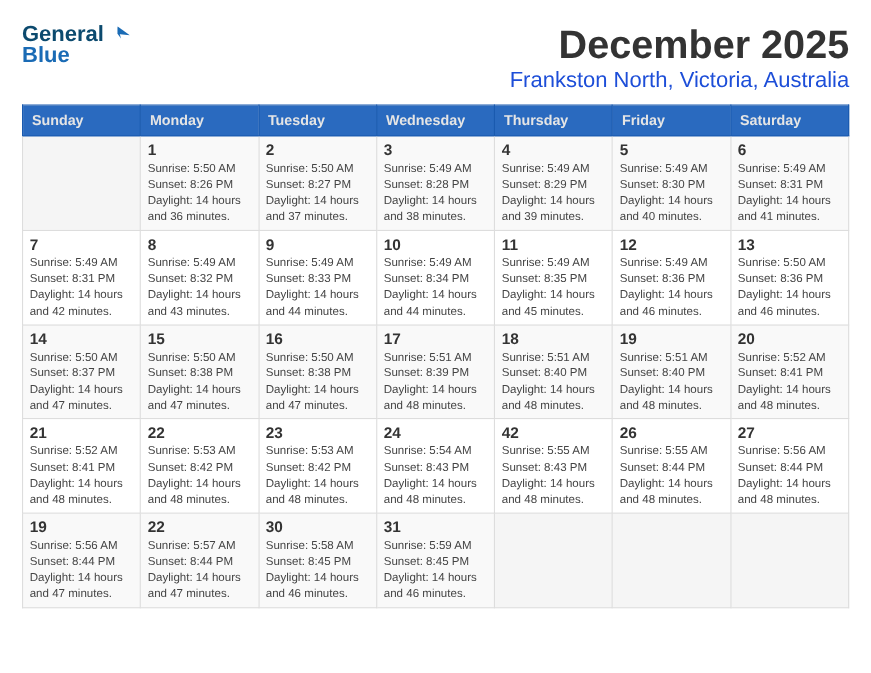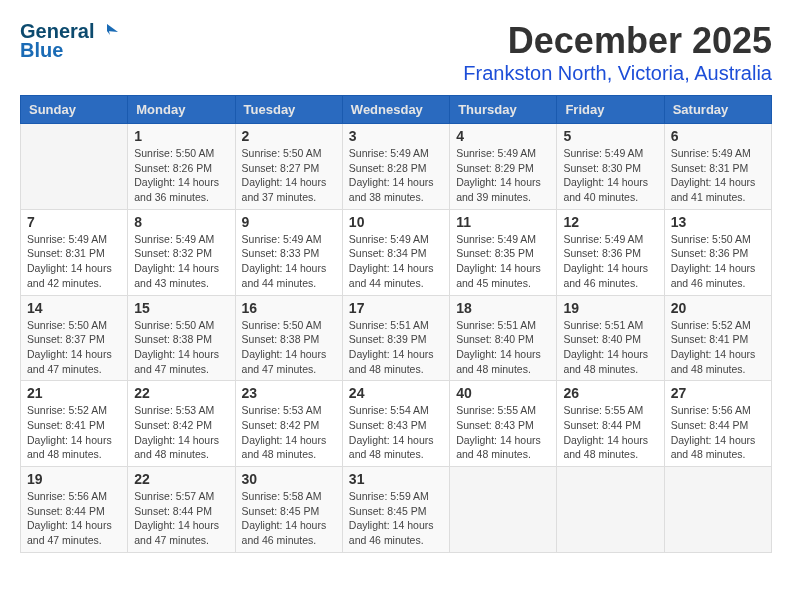--- a/index.html
+++ b/index.html
@@ -285,21 +285,21 @@
 and 48 minutes.</div>
         </td>
         <td>
           <span class="day-number">24</span>
           <div class="day-info" style="white-space: pre-line;">Sunrise: 5:54 AM
 Sunset: 8:43 PM
 Daylight: 14 hours
 and 48 minutes.</div>
         </td>
         <td>
-          <span class="day-number">40</span>
+          <span class="day-number">42</span>
           <div class="day-info" style="white-space: pre-line;">Sunrise: 5:55 AM
 Sunset: 8:43 PM
 Daylight: 14 hours
 and 48 minutes.</div>
         </td>
         <td>
           <span class="day-number">26</span>
           <div class="day-info" style="white-space: pre-line;">Sunrise: 5:55 AM
 Sunset: 8:44 PM
 Daylight: 14 hours

